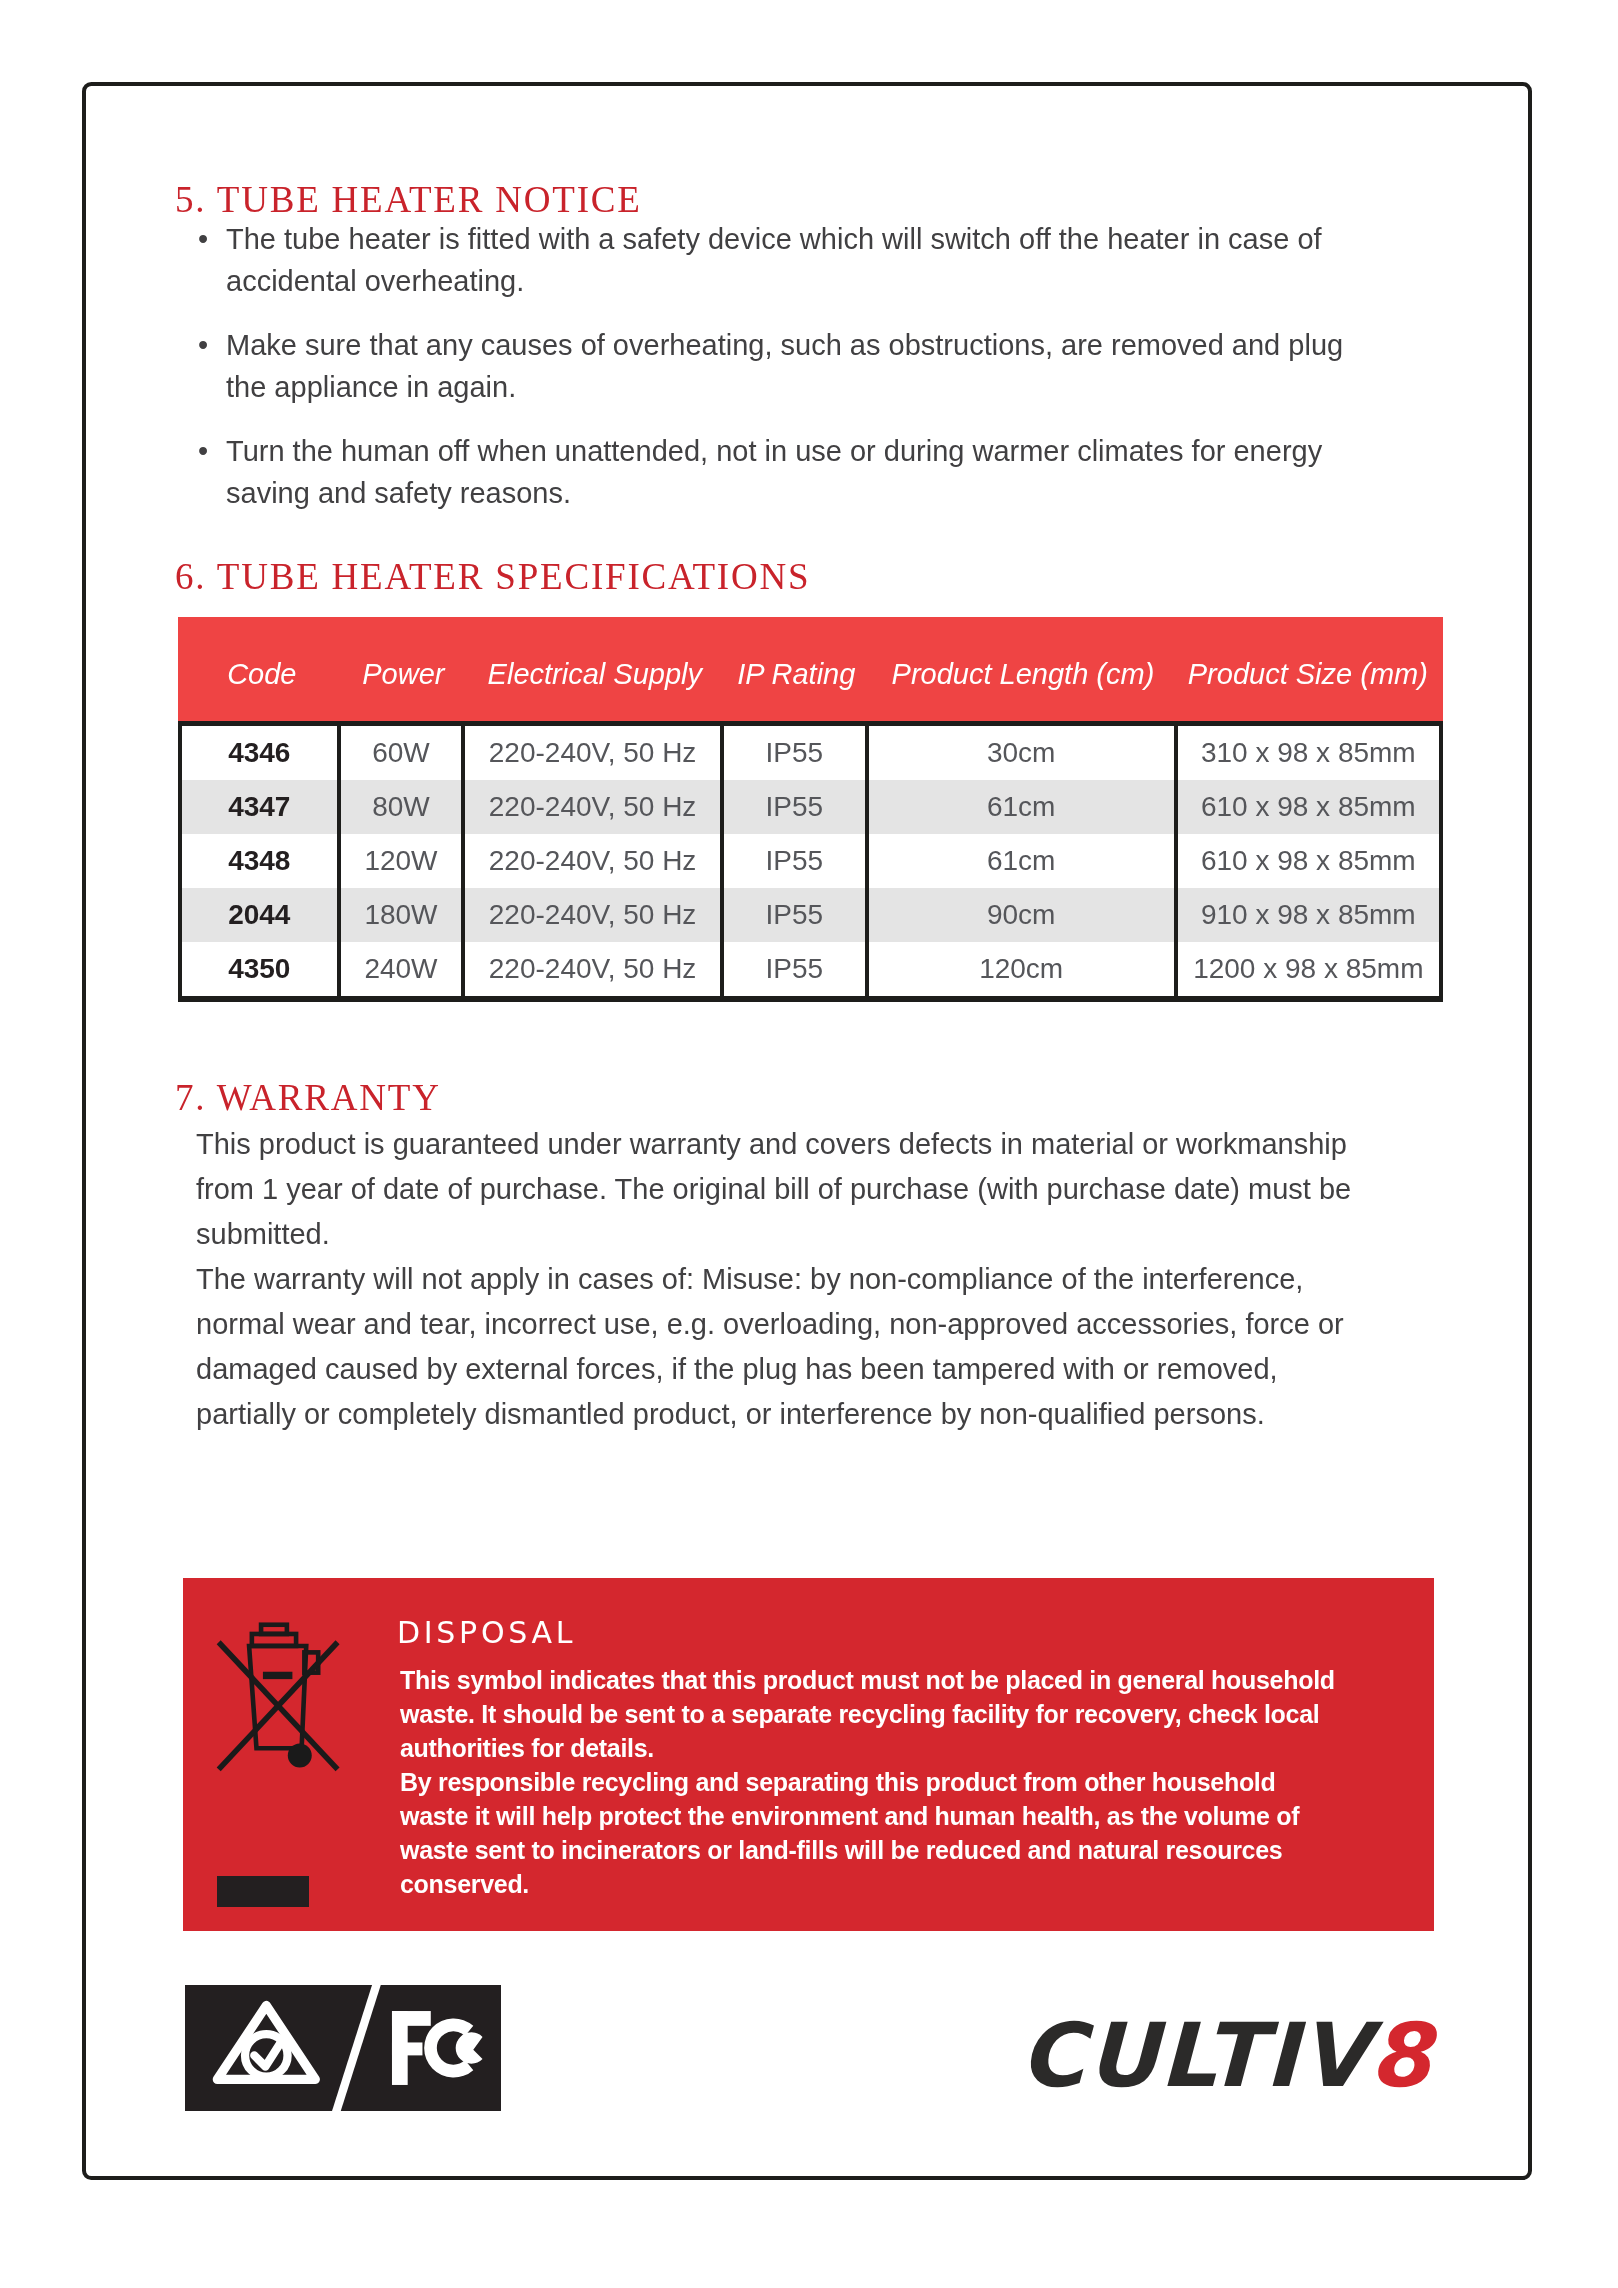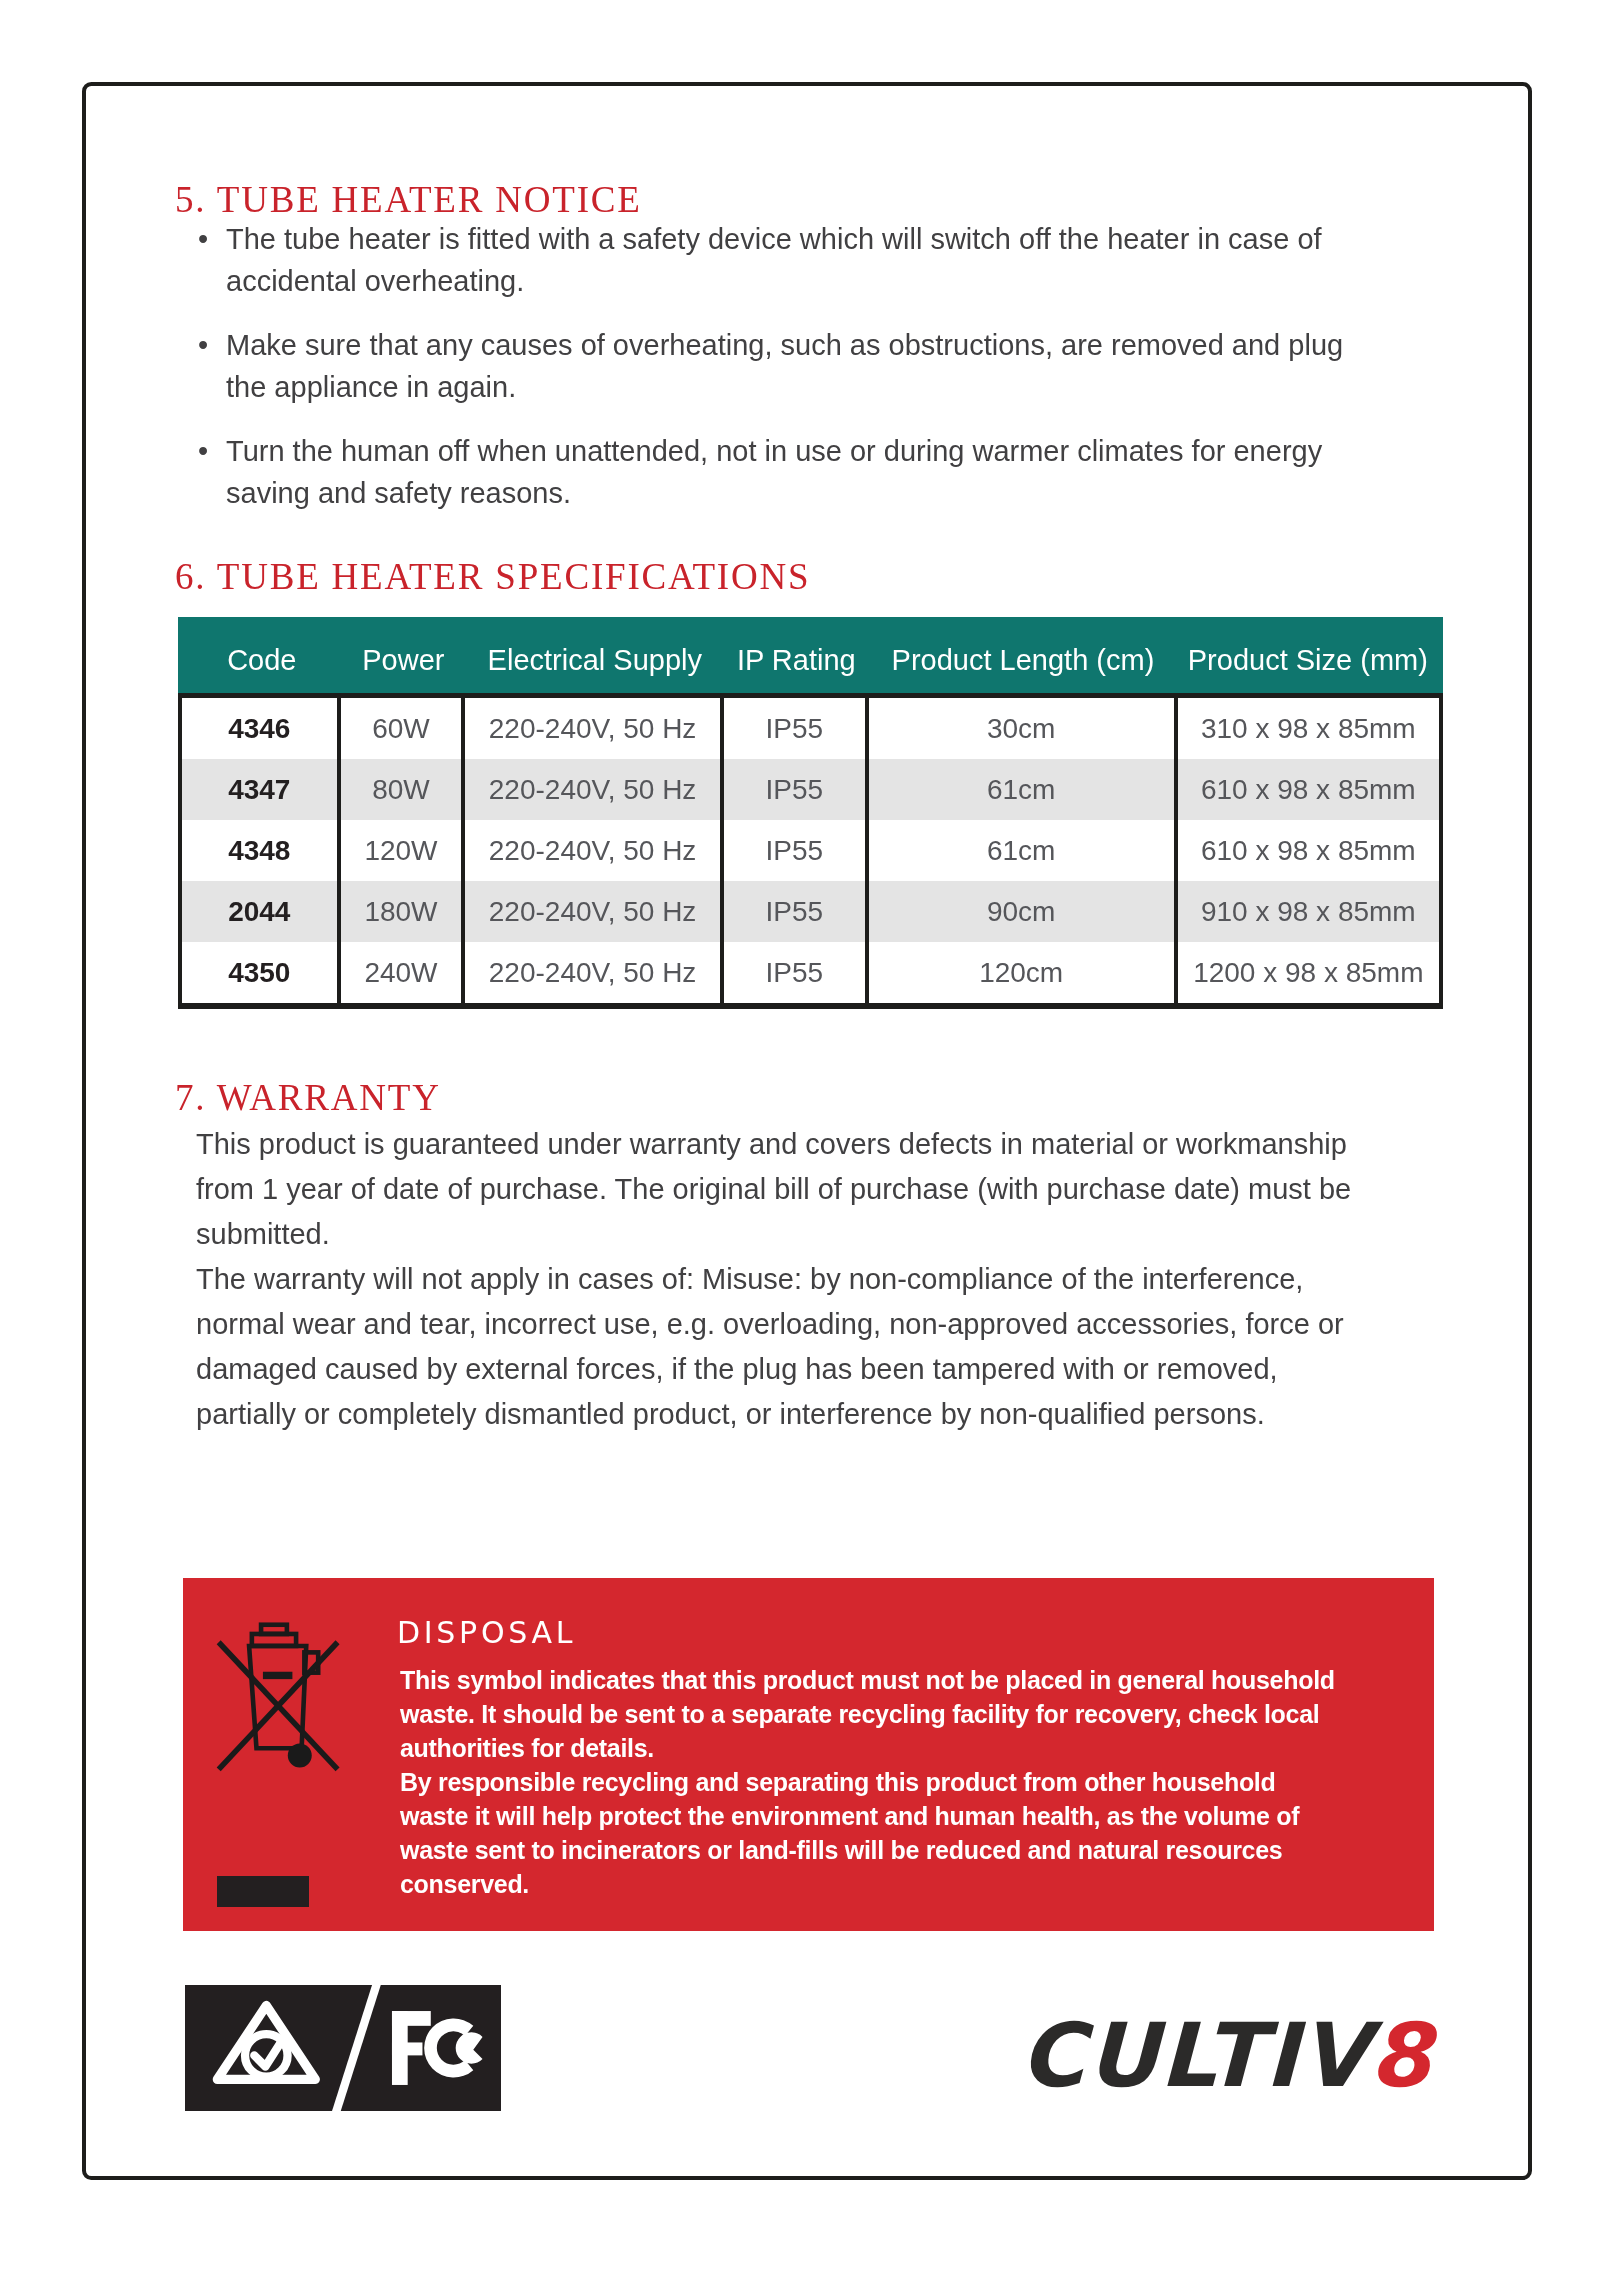--- a/index.html
+++ b/index.html
@@ -10,27 +10,27 @@
   
   .red-head{position:absolute;color:#c9232b;font-family:Liberation Serif, serif;
             font-weight:400;font-size:37px;letter-spacing:1.8px;white-space:nowrap;line-height:1.2;}
   
   .bullets{position:absolute;left:198px;top:218px;width:1241px;}
   .bullet{display:flex;margin-bottom:22px;}
   .bullet .marker{width:28px;flex:0 0 28px;font-size:29px;line-height:42px;color:#414042;}
   .tline{font-size:29px;line-height:42px;color:#414042;white-space:nowrap;}
   
   .spec{position:absolute;left:178px;top:617px;width:1265px;}
-  .spec-header{display:flex;align-items:center;height:76px;background:#0f766e;
-               box-sizing:border-box;padding:0 4.6px;}
+  .spec-header{display:flex;align-items:center;height:104px;background:#ef4444;
+               box-sizing:border-box;padding:0 4.6px;font-style:italic;}
   .hcell{display:flex;justify-content:center;align-items:center;color:#ffffff;
          font-size:29px;white-space:nowrap;box-sizing:border-box;padding-top:11px;}
   .spec-body{box-sizing:border-box;border-left:4.6px solid #1d1d1b;border-right:4.6px solid #1d1d1b;
              border-top:5.5px solid #1d1d1b;border-bottom:6.5px solid #1d1d1b;}
-  .trow{display:flex;height:61px;background:#ffffff;}
+  .trow{display:flex;height:54px;background:#ffffff;}
   .trow:nth-of-type(even){background:#e4e4e4;}
   .cell{display:flex;align-items:center;justify-content:center;font-size:28px;color:#55565a;
         box-sizing:border-box;border-right:4.6px solid #1d1d1b;white-space:nowrap;}
   .cell:last-child{border-right:none;}
   .spec .cell.col-0{font-weight:bold;color:#231f20;}
   .spec .col-0{width:12.62%;} .spec .col-1{width:9.92%;} .spec .col-2{width:20.57%;}
   .spec .col-3{width:11.52%;} .spec .col-4{width:24.58%;} .spec .col-5{width:20.79%;}
   
   .warranty{position:absolute;left:196px;top:1122px;width:1241px;}
   .wline{font-size:29px;line-height:45px;color:#414042;white-space:nowrap;}

